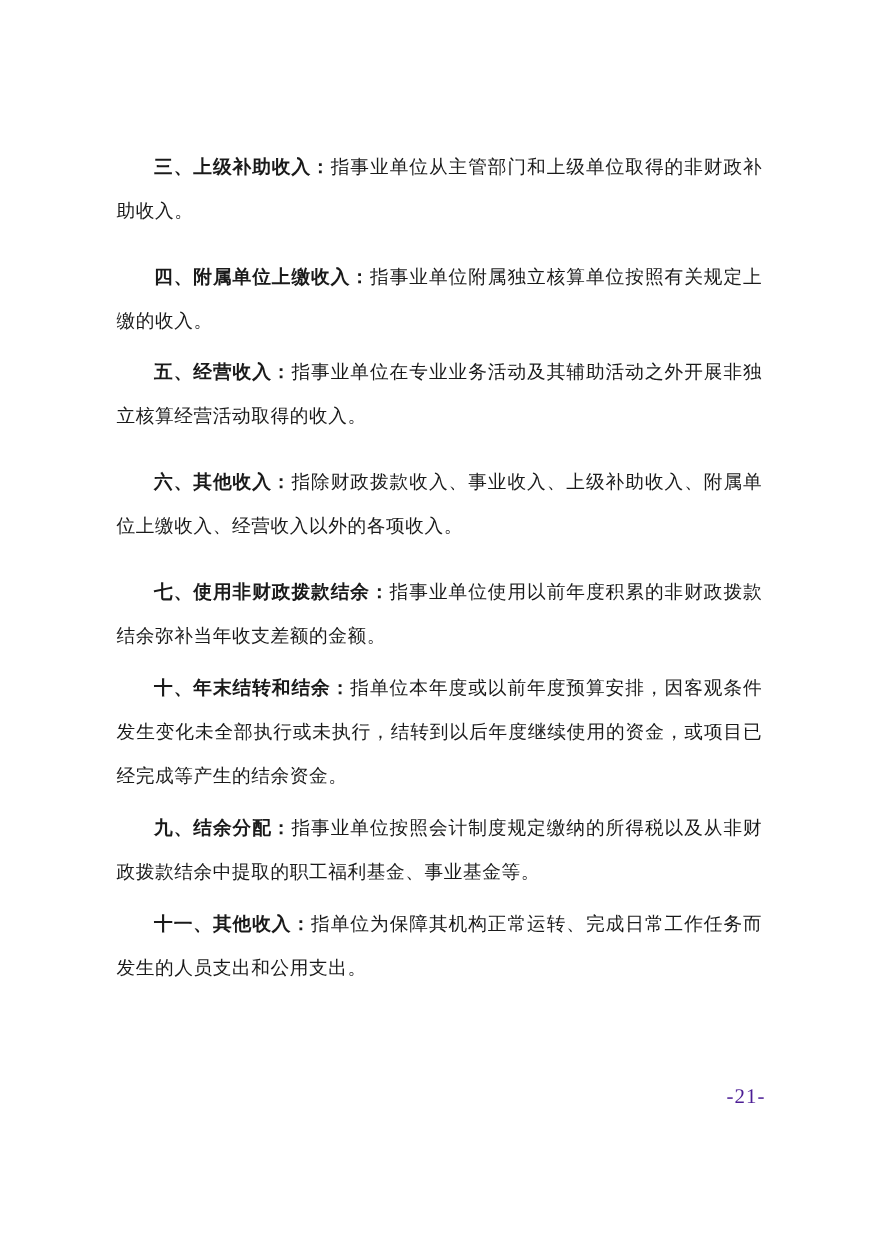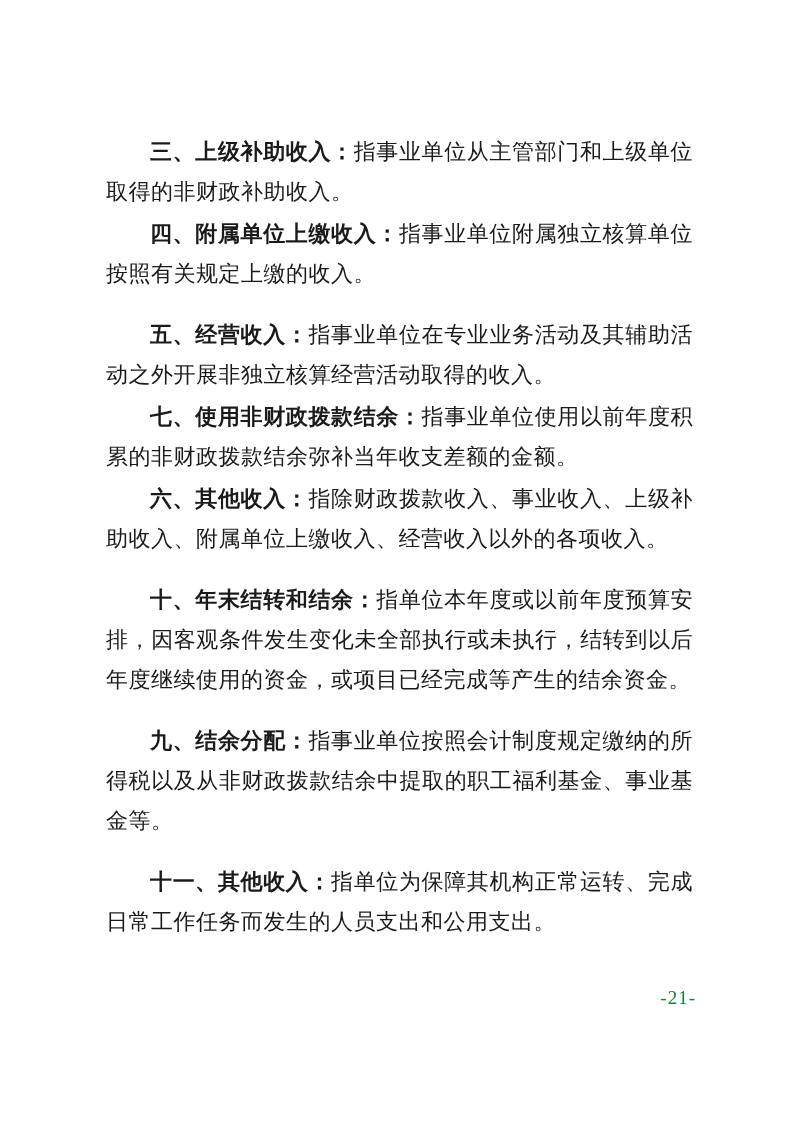--- a/index.html
+++ b/index.html
@@ -19,58 +19,58 @@
     background: #ffffff;
   }
   .content {
     position: absolute;
     left: 106px;
     top: 132px;
     width: 587px;
   }
   .para {
     margin: 0;
-    font-size: 22px;
+    font-size: 17px;
     line-height: 40px;
     text-align: justify;
     text-indent: 2em;
     letter-spacing: 0.5px;
   }
-  .para + .para { margin-top: 21px; }
-  .para.sp-lg { margin-top: 2px; }
+  .para + .para { margin-top: 7px; }
+  .para.sp-lg { margin-top: 20px; }
   .term {
     font-weight: bold;
     font-family: "Liberation Sans", "DejaVu Sans", sans-serif;
   }
   .page-number {
     position: absolute;
     right: 97px;
     top: 986px;
     font-size: 19px;
     line-height: 24px;
     letter-spacing: 1px;
     font-family: "Liberation Serif", "DejaVu Serif", serif;
-    color: #15803d;
+    color: #4c1d95;
   }
 </style>
 </head>
 <body>
 
 <div class="page">
   <div class="content">
 
     <p class="para"><span class="term">三、上级补助收入：</span><span>指事业单位从主管部门和上级单位取得的非财政补助收入。</span></p>
 
     <p class="para sp-lg"><span class="term">四、附属单位上缴收入：</span><span>指事业单位附属独立核算单位按照有关规定上缴的收入。</span></p>
 
     <p class="para"><span class="term">五、经营收入：</span><span>指事业单位在专业业务活动及其辅助活动之外开展非独立核算经营活动取得的收入。</span></p>
 
+    <p class="para sp-lg"><span class="term">六、其他收入：</span><span>指除财政拨款收入、事业收入、上级补助收入、附属单位上缴收入、经营收入以外的各项收入。</span></p>
+
     <p class="para sp-lg"><span class="term">七、使用非财政拨款结余：</span><span>指事业单位使用以前年度积累的非财政拨款结余弥补当年收支差额的金额。</span></p>
-
-    <p class="para sp-lg"><span class="term">六、其他收入：</span><span>指除财政拨款收入、事业收入、上级补助收入、附属单位上缴收入、经营收入以外的各项收入。</span></p>
 
 
     <p class="para"><span class="term">十、年末结转和结余：</span><span>指单位本年度或以前年度预算安排，因客观条件发生变化未全部执行或未执行，结转到以后年度继续使用的资金，或项目已经完成等产生的结余资金。</span></p>
 
     <p class="para"><span class="term">九、结余分配：</span><span>指事业单位按照会计制度规定缴纳的所得税以及从非财政拨款结余中提取的职工福利基金、事业基金等。</span></p>
 
     <p class="para"><span class="term">十一、其他收入：</span><span>指单位为保障其机构正常运转、完成日常工作任务而发生的人员支出和公用支出。</span></p>
 
   </div>
 

